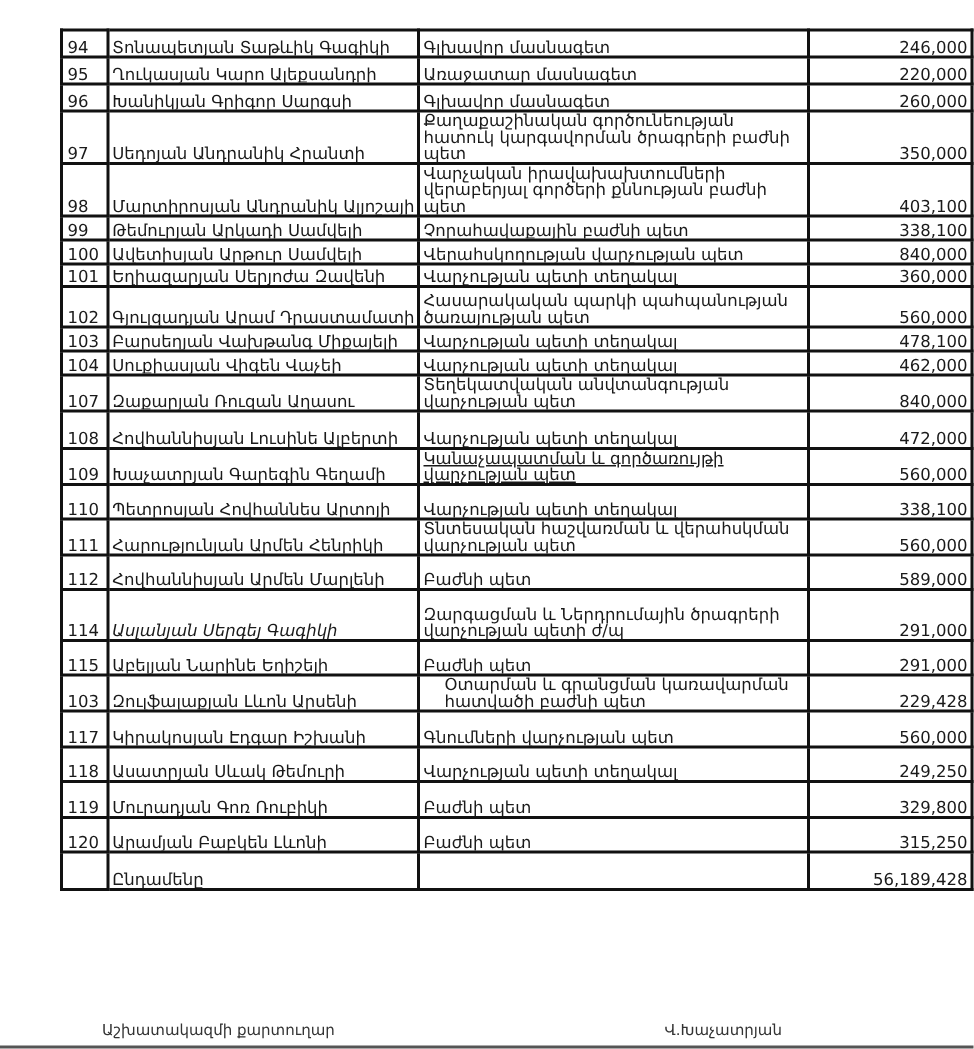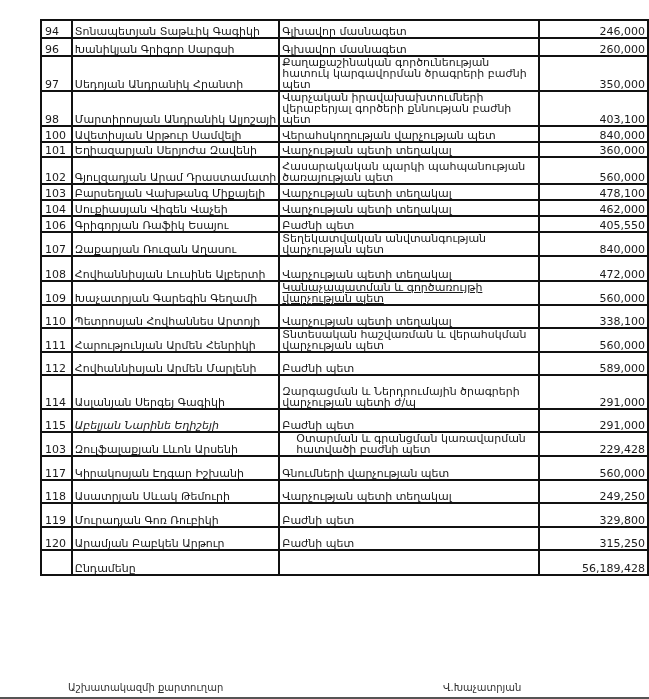--- a/index.html
+++ b/index.html
@@ -22,36 +22,48 @@
 
 <table id="tbl">
   <tbody id="tbody">
       <tr style="height: 18px;">
         <td class="c1" style="height: 16px;">94</td>
         <td class="c2" style="height: 16px;">Տոնապետյան Տաթևիկ Գագիկի</td>
         <td class="c3" style="height: 16px;">Գլխավոր մասնագետ</td>
         <td class="c4" style="height: 16px;">246,000</td>
       </tr>
       <tr style="height: 18px;">
+        <td class="c1" style="height: 16px;">95</td>
+        <td class="c2" style="height: 16px;">Ղուկասյան Կարո Ալեքսանդրի</td>
+        <td class="c3" style="height: 16px;">Առաջատար մասնագետ</td>
+        <td class="c4" style="height: 16px;">220,000</td>
+      </tr>
+      <tr style="height: 18px;">
         <td class="c1" style="height: 16px;">96</td>
         <td class="c2" style="height: 16px;">Խանիկյան Գրիգոր Սարգսի</td>
         <td class="c3" style="height: 16px;">Գլխավոր մասնագետ</td>
         <td class="c4" style="height: 16px;">260,000</td>
       </tr>
       <tr style="height: 29px;">
         <td class="c1" style="height: 27px;">97</td>
         <td class="c2" style="height: 27px;">Սեդոյան Անդրանիկ Հրանտի</td>
         <td class="c3" style="height: 27px;">Քաղաքաշինական գործունեության հատուկ կարգավորման ծրագրերի բաժնի պետ</td>
         <td class="c4" style="height: 27px;">350,000</td>
       </tr>
       <tr style="height: 29px;">
         <td class="c1" style="height: 27px;">98</td>
         <td class="c2" style="height: 27px;">Մարտիրոսյան Անդրանիկ Ալյոշայի</td>
         <td class="c3" style="height: 27px;">Վարչական իրավախախտումների վերաբերյալ գործերի քննության բաժնի պետ</td>
         <td class="c4" style="height: 27px;">403,100</td>
+      </tr>
+      <tr style="height: 16px;">
+        <td class="c1" style="height: 14px;">99</td>
+        <td class="c2" style="height: 14px;">Թեմուրյան Արկադի Սամվելի</td>
+        <td class="c3" style="height: 14px;">Չորահավաքային բաժնի պետ</td>
+        <td class="c4" style="height: 14px;">338,100</td>
       </tr>
       <tr style="height: 16px;">
         <td class="c1" style="height: 14px;">100</td>
         <td class="c2" style="height: 14px;">Ավետիսյան Արթուր Սամվելի</td>
         <td class="c3" style="height: 14px;">Վերահսկողության վարչության պետ</td>
         <td class="c4" style="height: 14px;">840,000</td>
       </tr>
       <tr style="height: 15px;">
         <td class="c1" style="height: 13px;">101</td>
         <td class="c2" style="height: 13px;">Եղիազարյան Սերյոժա Զավենի</td>
@@ -68,26 +80,20 @@
         <td class="c1" style="height: 14px;">103</td>
         <td class="c2" style="height: 14px;">Բարսեղյան Վախթանգ Միքայելի</td>
         <td class="c3" style="height: 14px;">Վարչության պետի տեղակալ</td>
         <td class="c4" style="height: 14px;">478,100</td>
       </tr>
       <tr style="height: 16px;">
         <td class="c1" style="height: 14px;">104</td>
         <td class="c2" style="height: 14px;">Սուքիասյան Վիգեն Վաչեի</td>
         <td class="c3" style="height: 14px;">Վարչության պետի տեղակալ</td>
         <td class="c4" style="height: 14px;">462,000</td>
-      </tr>
-      <tr style="height: 16px;">
-        <td class="c1" style="height: 14px;">106</td>
-        <td class="c2" style="height: 14px;">Գրիգորյան Ռաֆիկ Եսայու</td>
-        <td class="c3" style="height: 14px;">Բաժնի պետ</td>
-        <td class="c4" style="height: 14px;">405,550</td>
       </tr>
       <tr style="height: 24px;">
         <td class="c1" style="height: 22px;">107</td>
         <td class="c2" style="height: 22px;">Զաքարյան Ռուզան Աղասու</td>
         <td class="c3" style="height: 22px;">Տեղեկատվական անվտանգության վարչության պետ</td>
         <td class="c4" style="height: 22px;">840,000</td>
       </tr>
       <tr style="height: 25px;">
         <td class="c1" style="height: 23px;">108</td>
         <td class="c2" style="height: 23px;">Հովհաննիսյան Լուսինե Ալբերտի</td>
@@ -113,27 +119,27 @@
         <td class="c4" style="height: 22px;">560,000</td>
       </tr>
       <tr style="height: 23px;">
         <td class="c1" style="height: 21px;">112</td>
         <td class="c2" style="height: 21px;">Հովհաննիսյան Արմեն Մարլենի</td>
         <td class="c3" style="height: 21px;">Բաժնի պետ</td>
         <td class="c4" style="height: 21px;">589,000</td>
       </tr>
       <tr style="height: 34px;">
         <td class="c1" style="height: 32px;">114</td>
-        <td class="c2" style="height: 32px;">Ասլանյան Սերգեյ Գագիկի</td>
+        <td class="c2" style="height: 32px; font-style: italic;">Ասլանյան Սերգեյ Գագիկի</td>
         <td class="c3" style="height: 32px;">Զարգացման  և Ներդրումային ծրագրերի վարչության պետի ժ/պ</td>
         <td class="c4" style="height: 32px;">291,000</td>
       </tr>
       <tr style="height: 23px;">
         <td class="c1" style="height: 21px;">115</td>
-        <td class="c2" style="height: 21px; font-style: italic;">Աբելյան Նարինե Եղիշեյի</td>
+        <td class="c2" style="height: 21px;">Աբելյան Նարինե Եղիշեյի</td>
         <td class="c3" style="height: 21px;">Բաժնի պետ</td>
         <td class="c4" style="height: 21px;">291,000</td>
       </tr>
       <tr style="height: 24px;">
         <td class="c1" style="height: 22px;">103</td>
         <td class="c2" style="height: 22px;">Զուլֆալաքյան Լևոն Արսենի</td>
         <td class="c3" style="height: 22px; padding-left: 16px;">Օտարման և գրանցման կառավարման հատվածի բաժնի պետ</td>
         <td class="c4" style="height: 22px;">229,428</td>
       </tr>
       <tr style="height: 24px;">
@@ -149,21 +155,21 @@
         <td class="c4" style="height: 21px;">249,250</td>
       </tr>
       <tr style="height: 24px;">
         <td class="c1" style="height: 22px;">119</td>
         <td class="c2" style="height: 22px;">Մուրադյան Գոռ Ռուբիկի</td>
         <td class="c3" style="height: 22px;">Բաժնի պետ</td>
         <td class="c4" style="height: 22px;">329,800</td>
       </tr>
       <tr style="height: 23px;">
         <td class="c1" style="height: 21px;">120</td>
-        <td class="c2" style="height: 21px;">Արամյան Բաբկեն Արթուր</td>
+        <td class="c2" style="height: 21px;">Արամյան Բաբկեն Լևոնի</td>
         <td class="c3" style="height: 21px;">Բաժնի պետ</td>
         <td class="c4" style="height: 21px;">315,250</td>
       </tr>
       <tr style="height: 25px;">
         <td class="c1" style="height: 23px;"></td>
         <td class="c2" style="height: 23px;">Ընդամենը</td>
         <td class="c3" style="height: 23px;"></td>
         <td class="c4" style="height: 23px;">56,189,428</td>
       </tr>
     </tbody>

